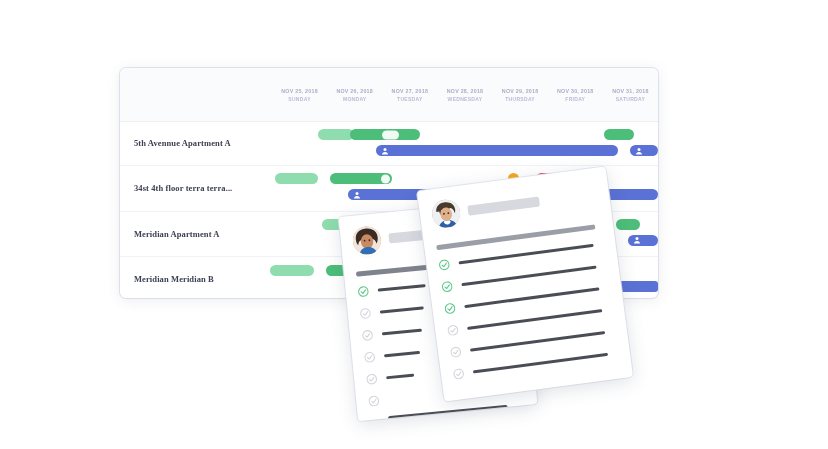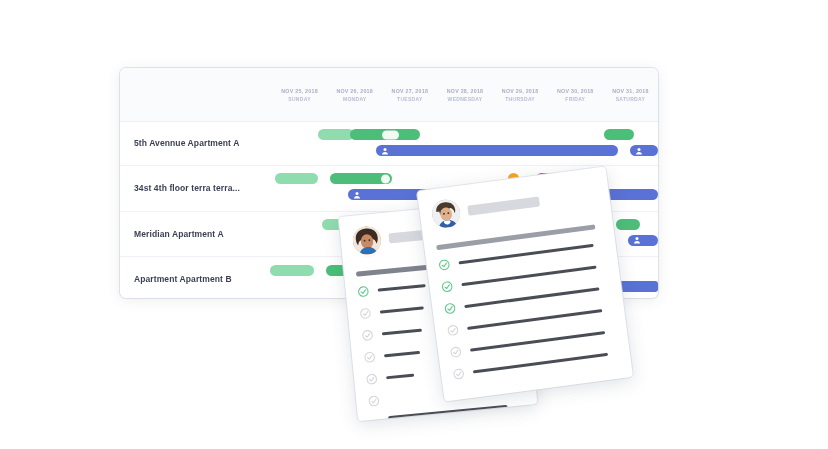--- a/index.html
+++ b/index.html
@@ -73,20 +73,21 @@
     position: absolute;
     left: 0;
     top: 53px;
     right: 0;
     bottom: 0;
   }
   .cal-row {
     position: relative;
     height: 44.25px;
     border-bottom: 1px solid #f0f2f7;
+    font-family: Liberation Serif, serif;
   }
   .cal-row:last-child { border-bottom: none; }
 
   .row-label {
     position: absolute;
     left: 14px;
     top: 50%;
     transform: translateY(-50%);
     font-size: 8.5px;
     font-weight: bold;
@@ -348,21 +349,21 @@
             <svg viewBox="0 0 16 16">
                 <circle cx="8" cy="5" r="3" fill="#ffffff"></circle>
                 <path d="M2 15c0-3.3 2.7-5 6-5s6 1.7 6 5z" fill="#ffffff"></path>
               </svg>
           </span>
         </div>
       </div>
     </div>
 
     <div class="cal-row">
-      <div class="row-label">Apartment Apartment B</div>
+      <div class="row-label">Meridian Meridian B</div>
       <div class="row-track">
         <div class="bar green-light" style="left:-2px; top:8px; width:44px;"></div>
         <div class="bar green-dark" style="left:54px; top:8px; width:52px;"></div>
         <div class="bar blue" style="left:306px; top:24px; width:80px; border-radius:3px;"></div>
       </div>
     </div>
 
   </div>
 </div>
 

